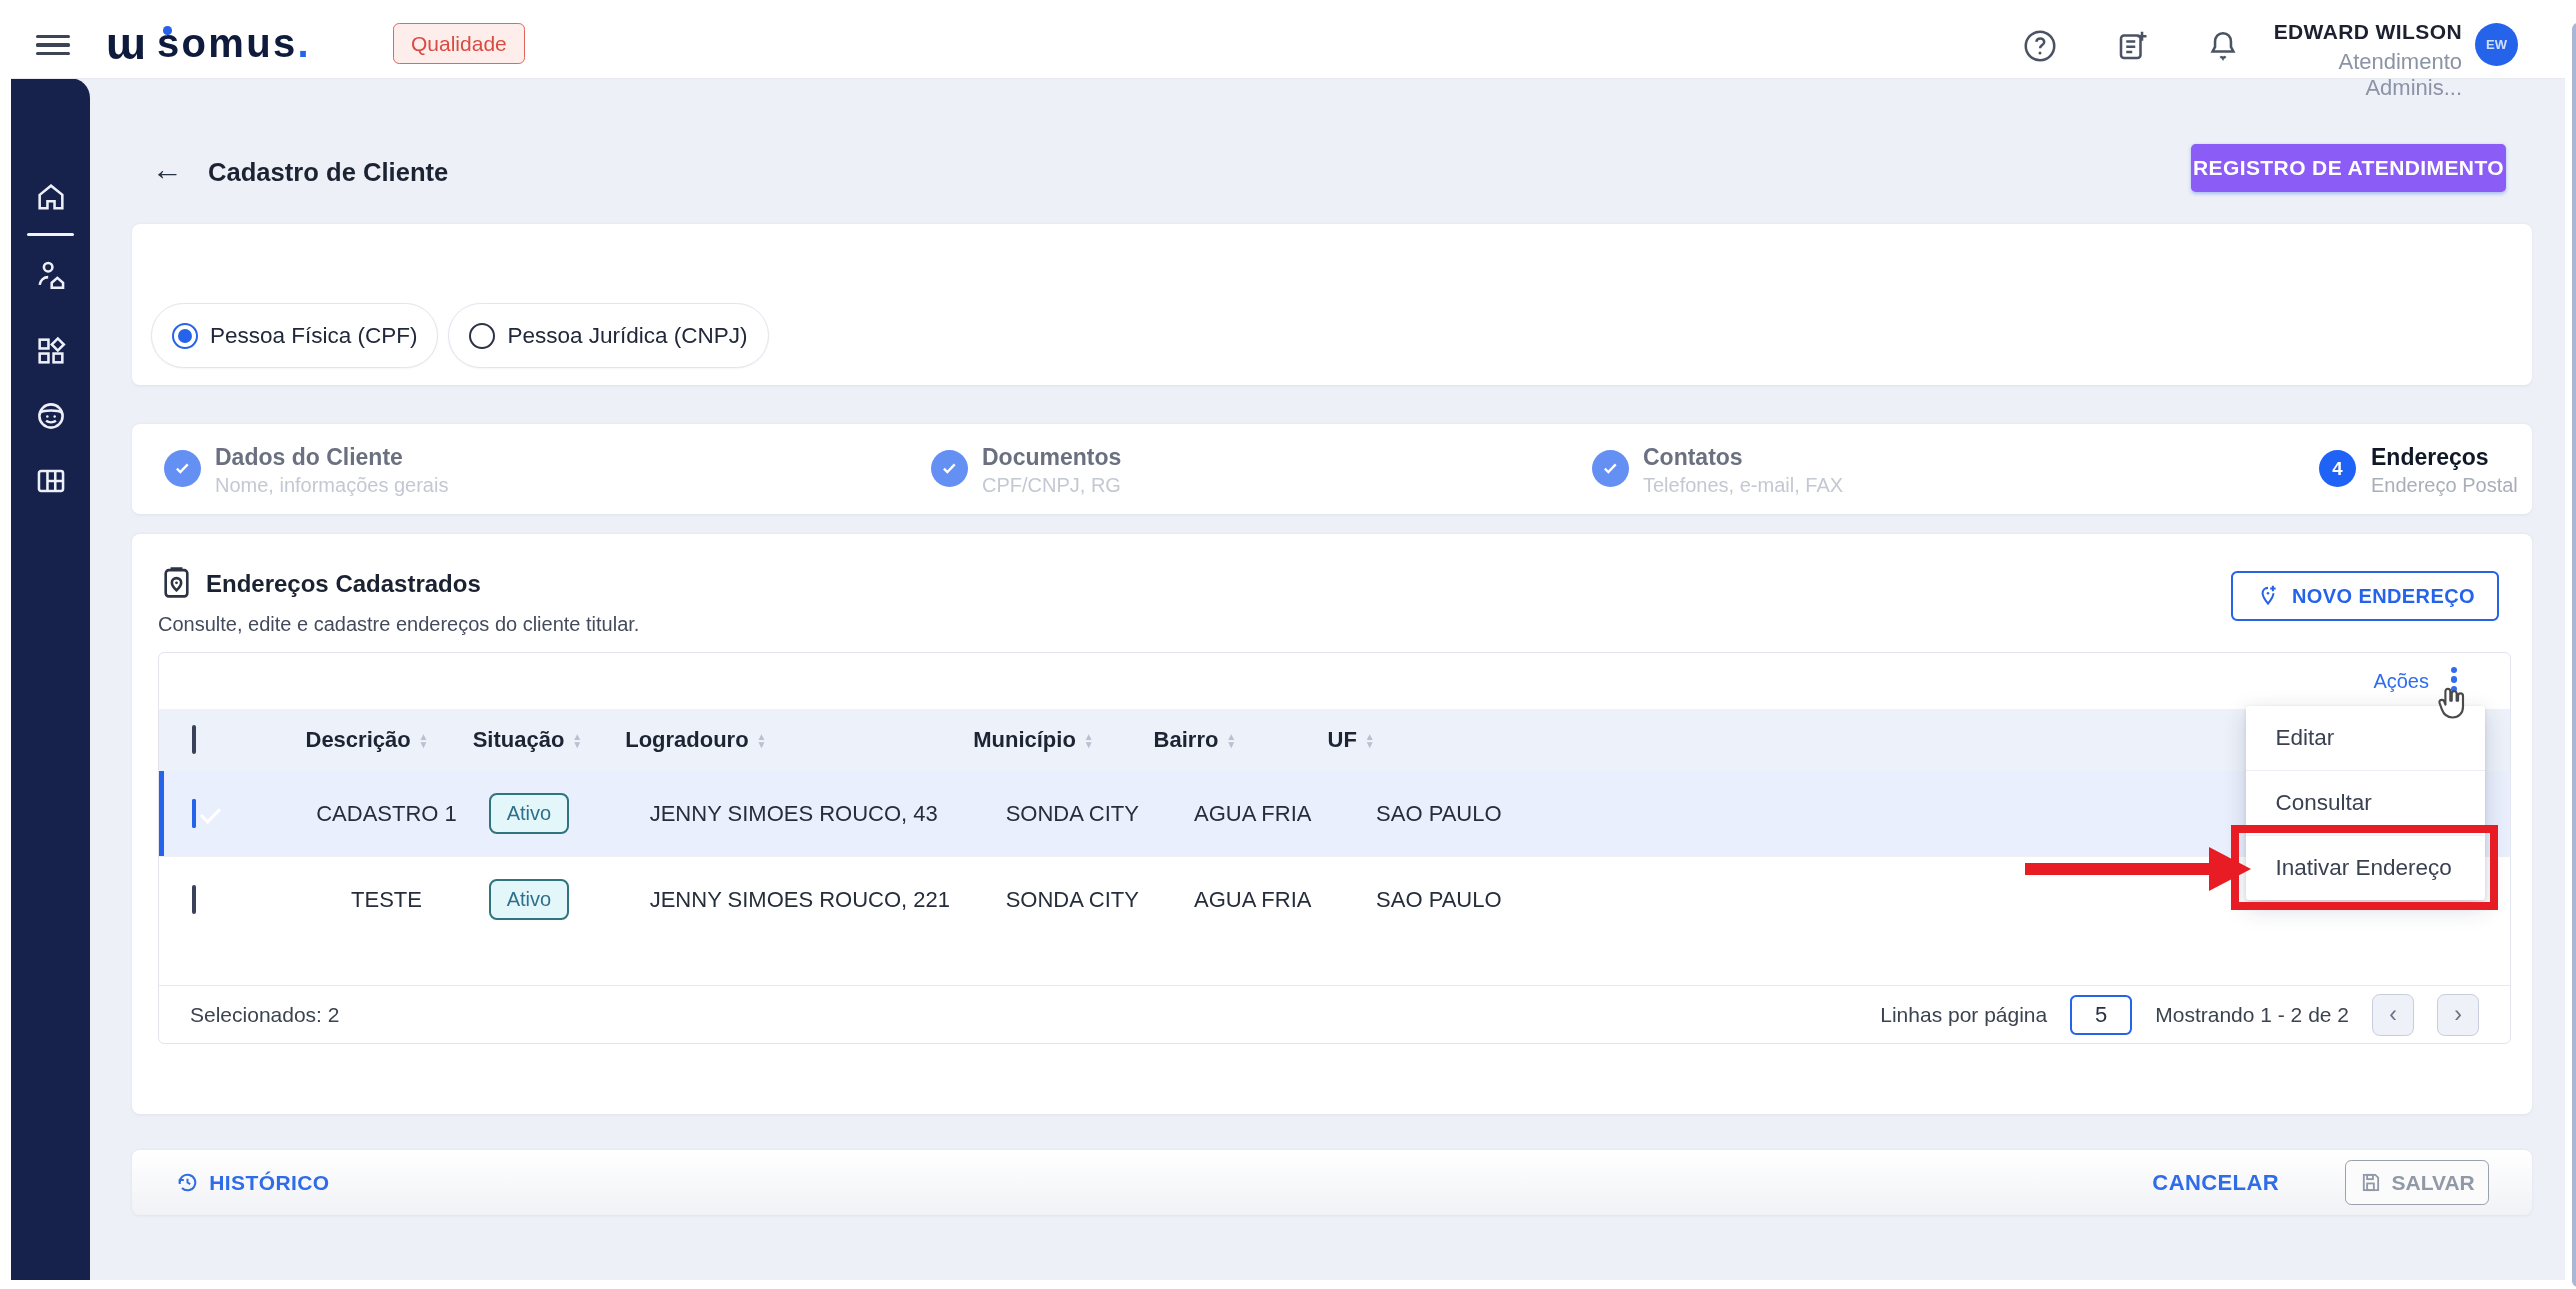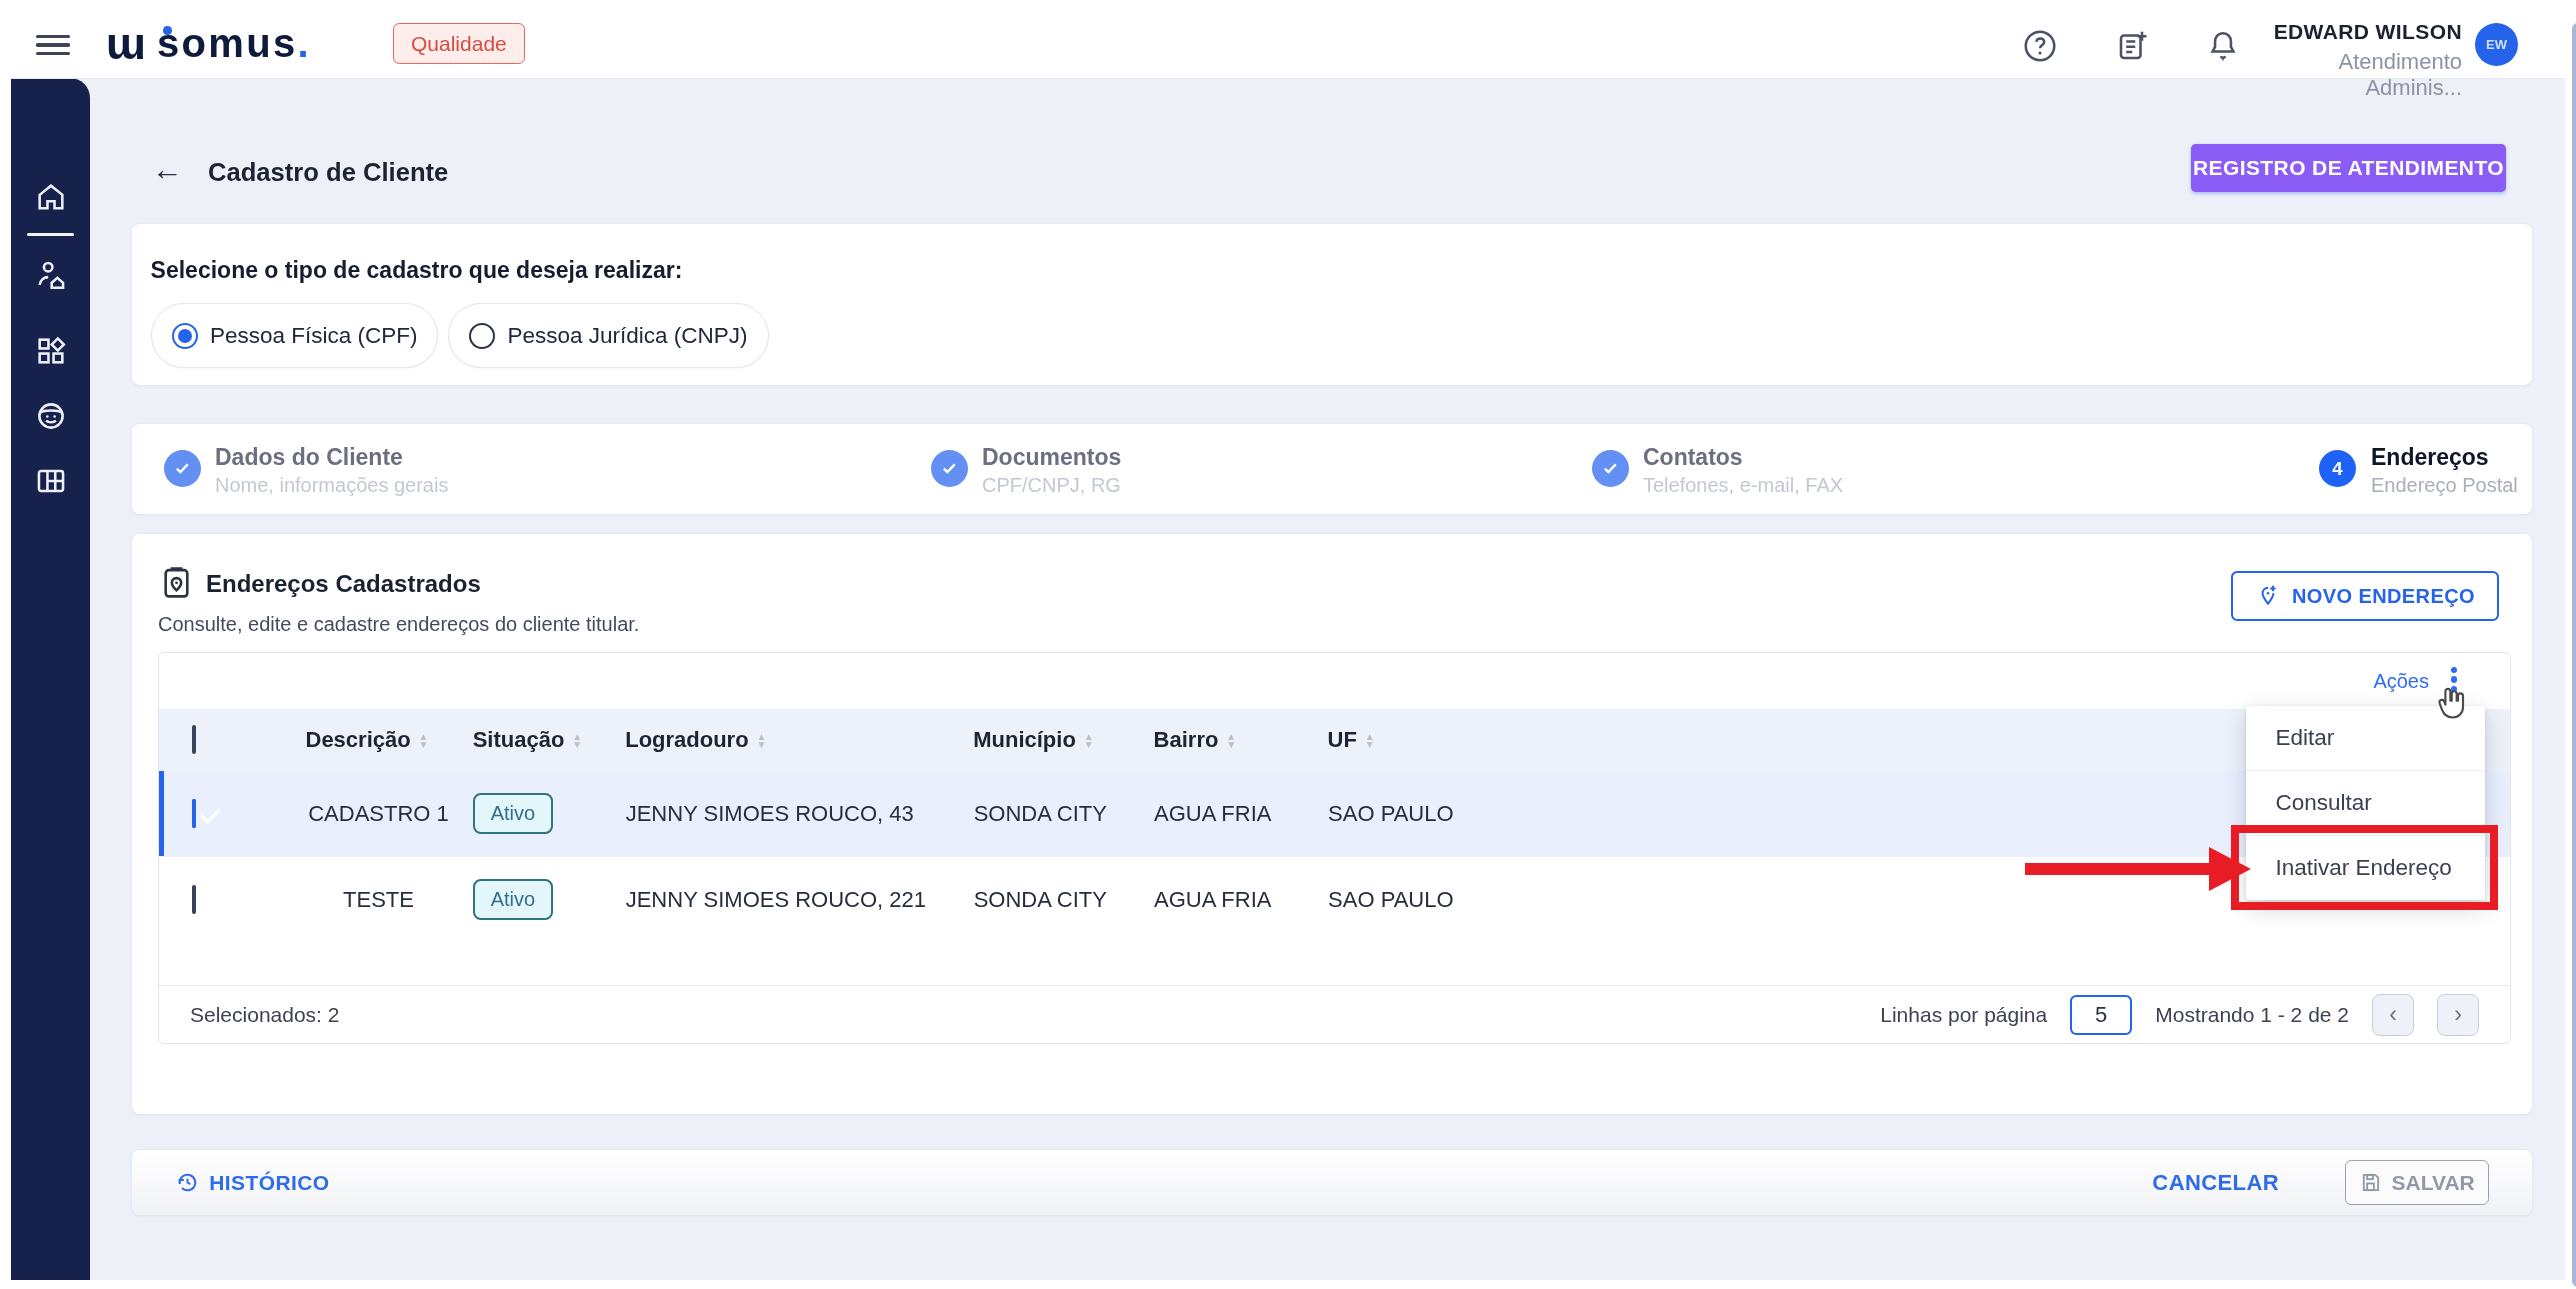--- a/index.html
+++ b/index.html
@@ -62,21 +62,21 @@
   .btn-new{position:absolute;left:2099px;top:37px;width:268px;height:50px;border:2.3px solid #2563eb;border-radius:6.2px;
            color:#2563eb;font-size:20px;font-weight:bold;letter-spacing:0.4px;display:flex;align-items:center;
            justify-content:center;gap:11px;cursor:pointer;background:#fff;box-sizing:border-box;}
   .tbl{position:absolute;left:26px;top:118px;width:2353px;height:392px;border:1.6px solid #e2e5ef;border-radius:6.2px;
        box-sizing:border-box;display:flex;flex-direction:column;}
   .acoes-row{height:56px;position:relative;}
   .acoes-label{position:absolute;right:81px;top:17px;color:#2f6cf0;font-size:20px;cursor:pointer;}
   .acoes-dots{position:absolute;right:51px;top:11px;width:7.8px;cursor:pointer;}
   .acoes-dots i{display:block;width:6.2px;height:6.2px;border-radius:50%;background:#2f6cf0;margin:3.1px 0;}
   .thead{height:62px;background:#edf1f9;display:flex;align-items:center;font-weight:bold;font-size:22px;color:#1d2433;}
-  .trow{height:85px;display:flex;align-items:center;font-size:22px;color:#262d3b;position:relative;}
+  .trow{height:85px;display:flex;align-items:center;font-size:22px;color:#262d3b;position:relative;gap:8px;}
   .trow.selected{background:#e9effc;}
   .trow.selected::before{content:"";position:absolute;left:0;top:0;bottom:0;width:5.4px;background:#2563eb;}
   .trow.plain{border-top:0.8px solid #eef0f6;}
   .c-check{width:98px;padding-left:33px;box-sizing:content-box;flex:none;}
   .c-desc{width:177px;text-align:center;flex:none;}
   .c-sit{width:137px;padding-left:6.2px;flex:none;}
   .c-logr{width:337px;padding-left:15.5px;flex:none;}
   .c-mun{width:168px;padding-left:11px;flex:none;}
   .c-bai{width:163px;padding-left:12.4px;flex:none;}
   .c-uf{width:152px;padding-left:11px;flex:none;}
@@ -210,21 +210,20 @@
             <path d="M9.5 5v14M9.5 12h11M15 5v14"></path>
         </svg>
       </div>
     </div>
 
     <div class="back-arrow">←</div>
     <div class="page-title">Cadastro de Cliente</div>
     <div class="btn-register">REGISTRO DE ATENDIMENTO</div>
 
     <div class="card card-type">
-      <div class="type-label">Selecione o tipo de cadastro que deseja realizar:</div>
       <div class="pill" style="left:18.6px;width:287px;">
         <span class="radio sel">
             <i></i>
           </span>
         <span>Pessoa Física (CPF)</span>
       </div>
       <div class="pill" style="left:316px;width:321px;">
         <span class="radio unsel"></span>
         <span>Pessoa Jurídica (CNPJ)</span>
       </div>

